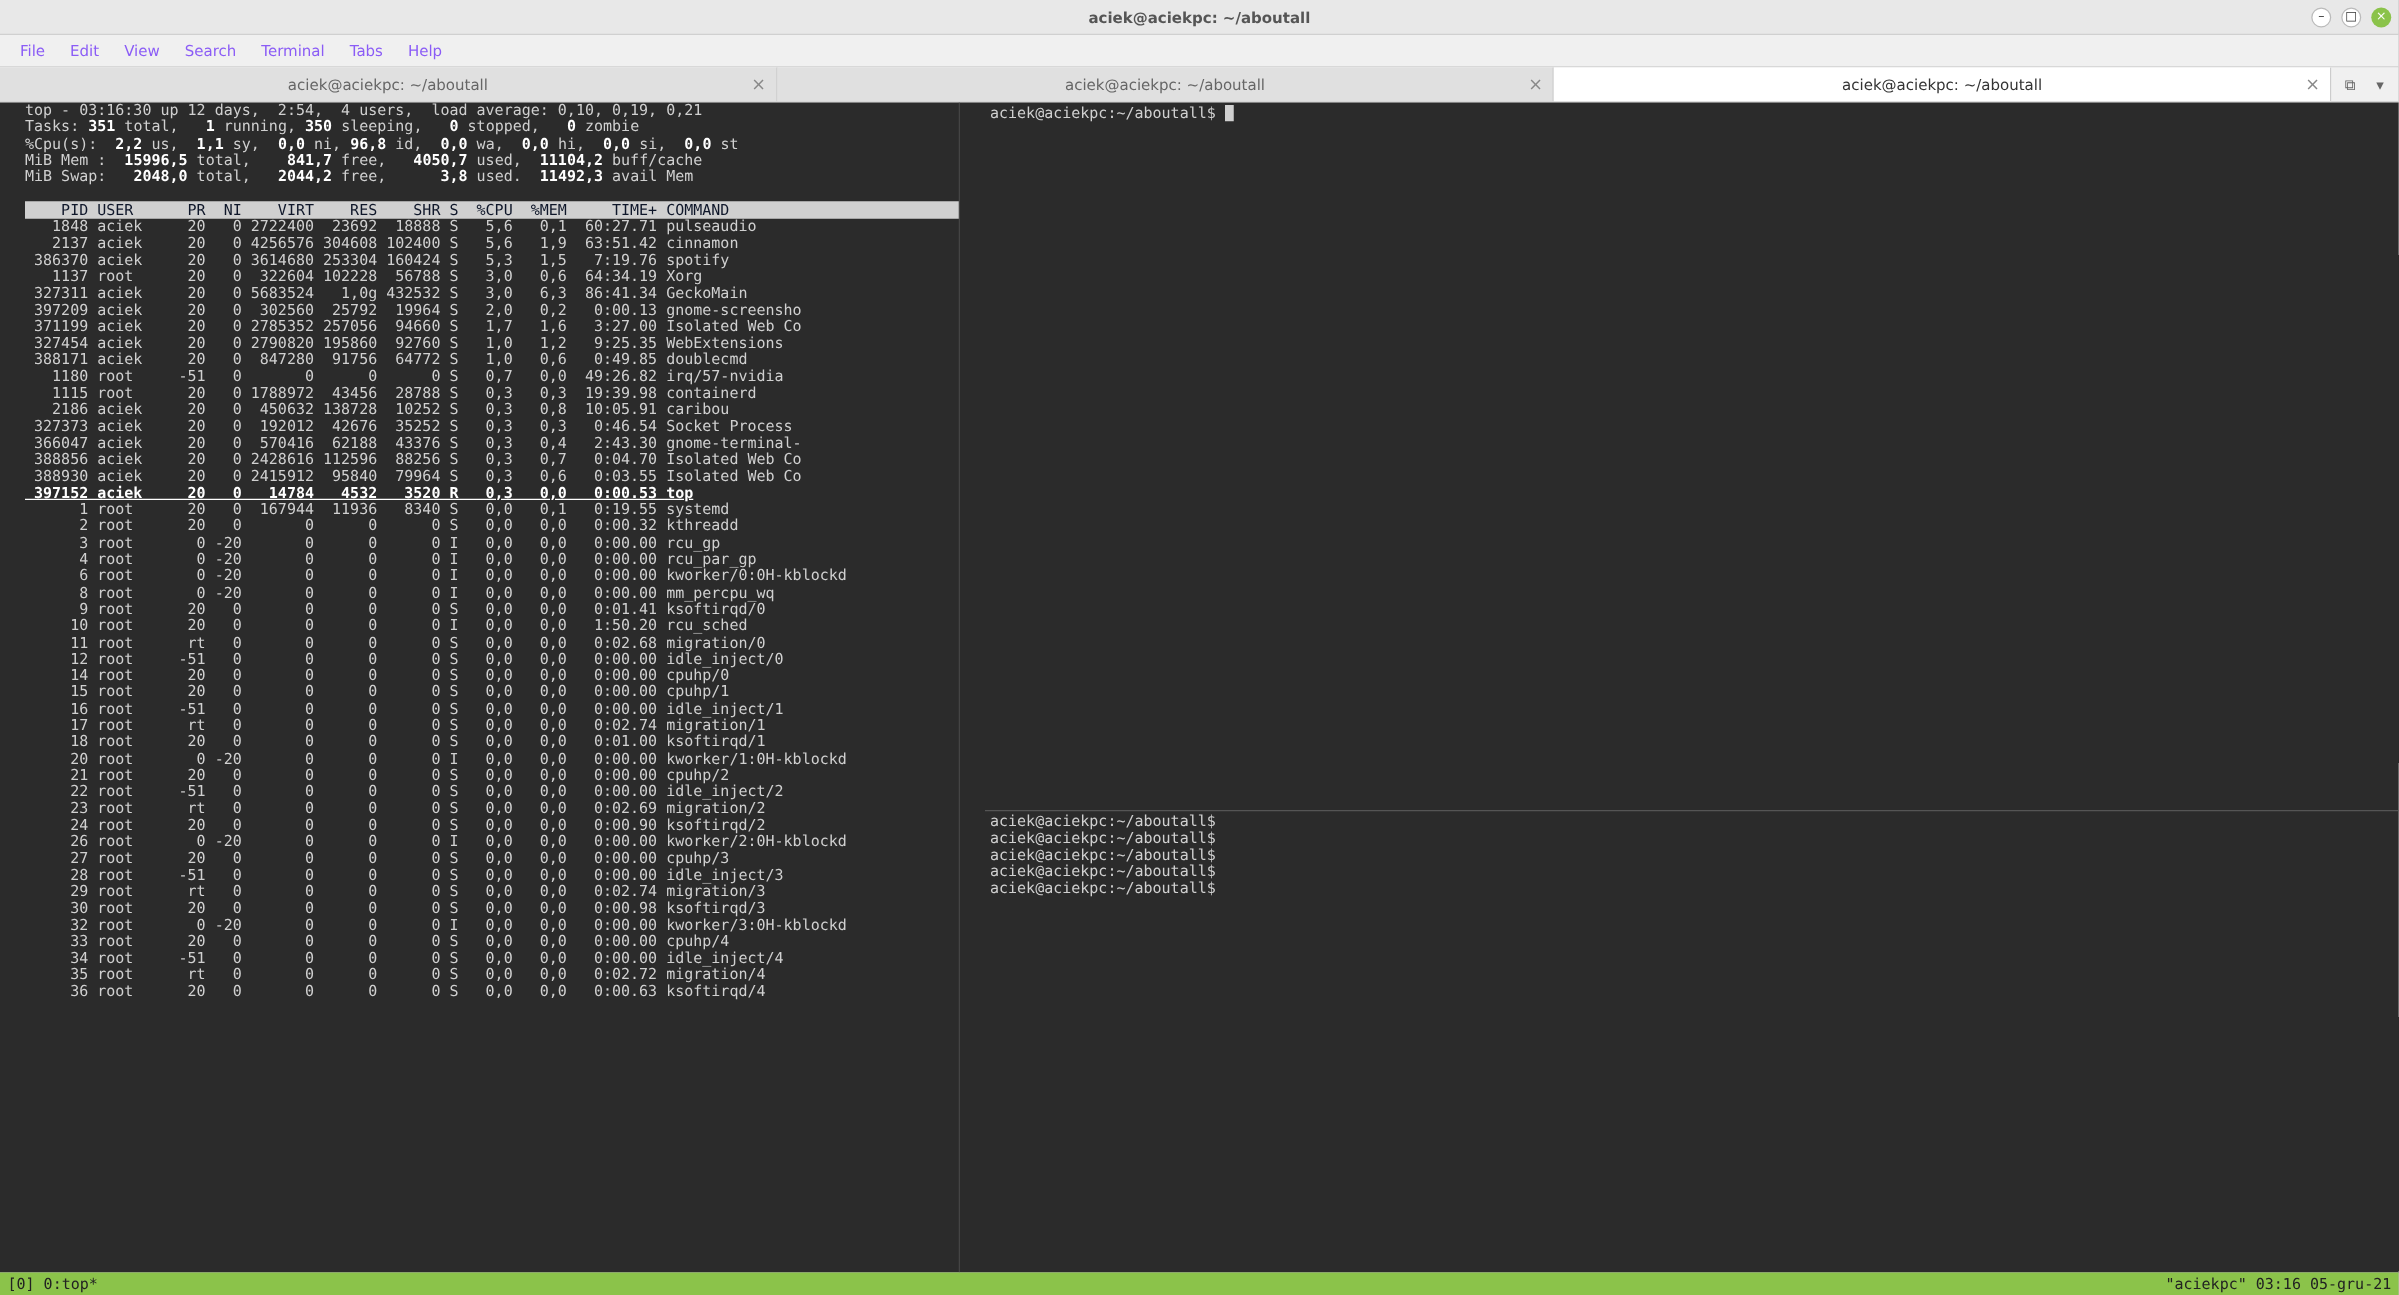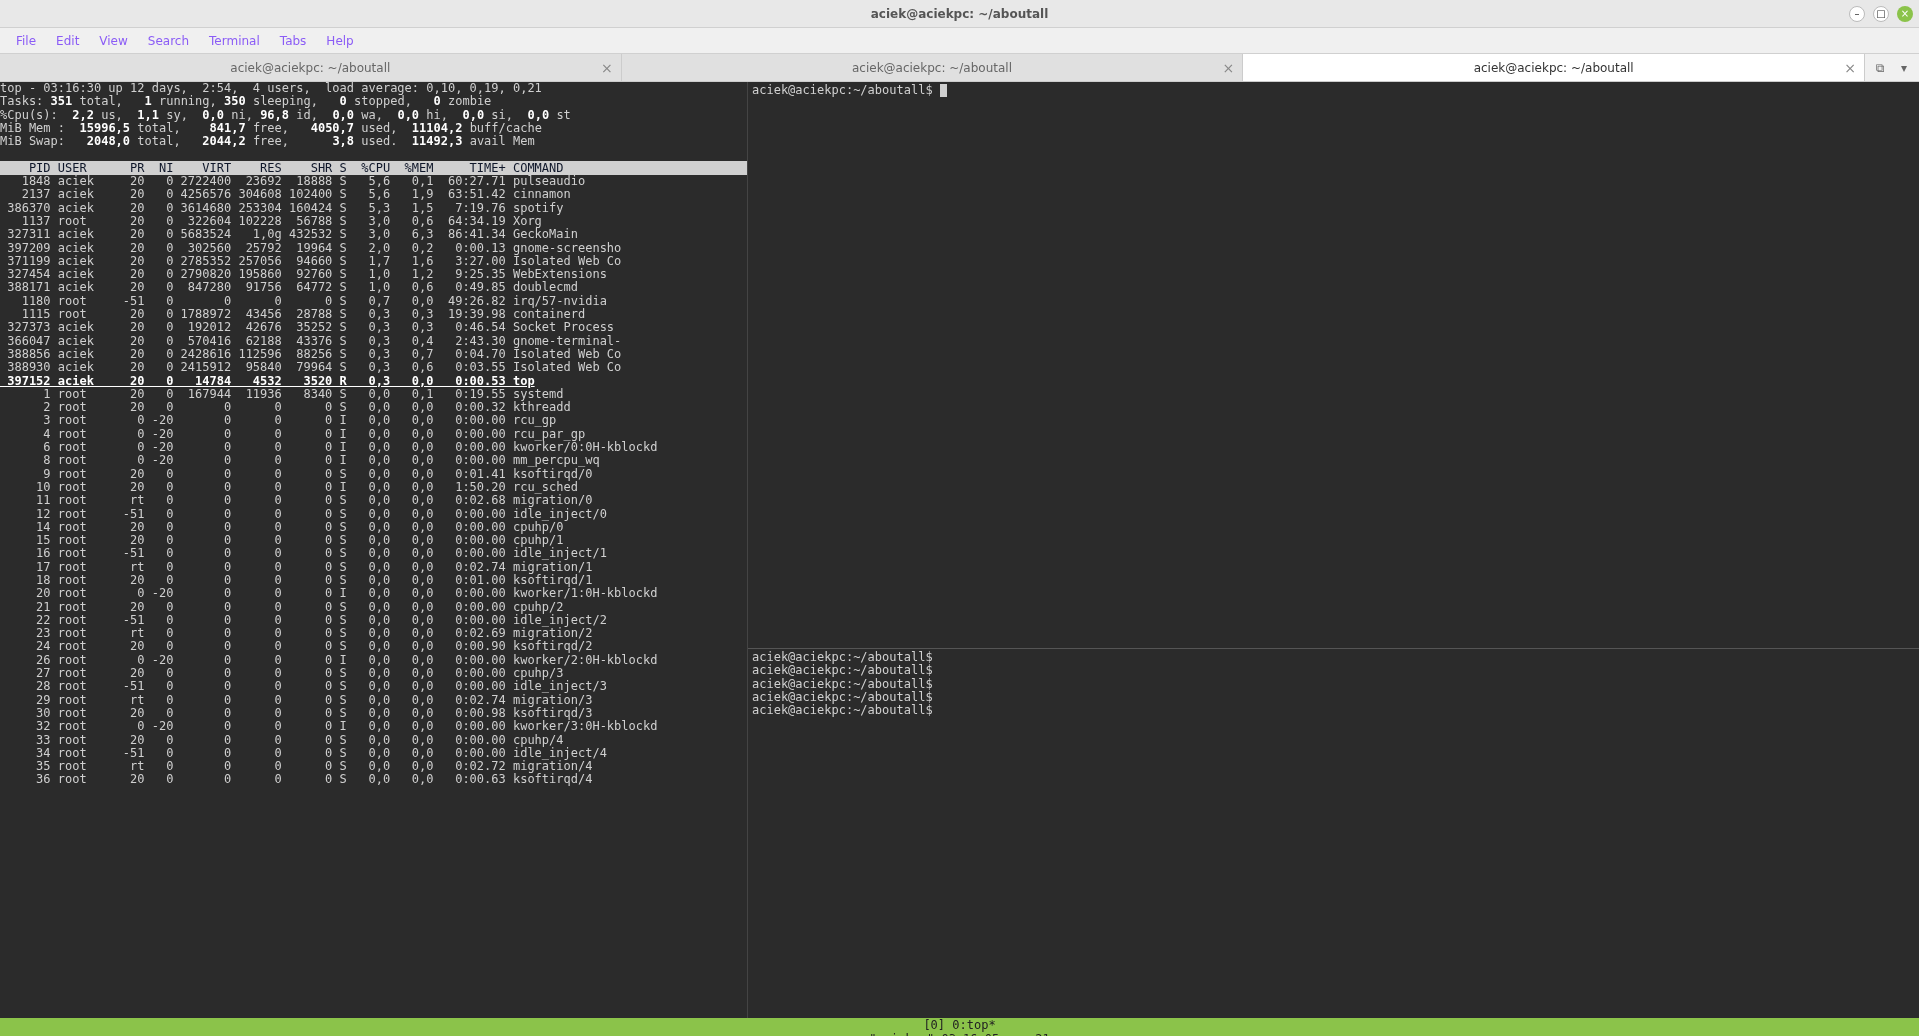--- a/index.html
+++ b/index.html
@@ -13,30 +13,30 @@
 .wctl-close { background:#8bc34a; color:#fff; }
 .menubar { background:#f0f0f0; height:26px; display:flex; align-items:center; padding:0 8px; gap:4px; border-bottom:1px solid #d0d0d0; }
 .menubar-item { padding:4px 8px; cursor:pointer; color:#8b5cf6; }
 .tabbar { background:#f0f0f0; height:28px; display:flex; align-items:stretch; border-bottom:1px solid #ccc; }
 .tab { flex:1; display:flex; align-items:center; justify-content:center; position:relative; border-right:1px solid #ccc; background:#e0e0e0; color:#666; cursor:pointer; }
 .tab.active { background:#fff; color:#333; }
 .tab-close { position:absolute; right:8px; font-size:14px; color:#888; cursor:pointer; }
 .tab-controls { display:flex; align-items:center; padding:0 6px; gap:6px; }
 .tabctl { width:18px; height:18px; display:flex; align-items:center; justify-content:center; cursor:pointer; color:#666; }
 .workspace { flex:1; display:flex; background:#2b2b2b; overflow:hidden; }
-.pane { font-family:"DejaVu Sans Mono",monospace; font-size:12px; line-height:13.3px; color:#d0d0d0; overflow:hidden; }
+.pane { font-family:"DejaVu Sans Mono",monospace; font-size:12px; line-height:13.3px; color:#d0d0d0; overflow:hidden;margin-left:20px; }
 .pane-left { width:748px; border-right:1px solid #444; }
 .pane-rt { flex:1; display:flex; flex-direction:column; }
 .pane-rtop { flex:1; padding:2px 4px; }
 .pane-rbot { height:370px; border-top:1px solid #555; padding:2px 4px; margin-top:0; }
 .term-line { white-space:pre; }
 .bold { font-weight:bold; color:#fff; }
 .header-inv { background:#d0d0d0; color:#0f172a; font-weight:normal; }
 .top-hl { font-weight:bold; color:#fff;text-decoration:underline; }
-.statusbar { height:18px; background:#8bc34a; color:#222; font-family:"DejaVu Sans Mono",monospace; font-size:12px; display:flex; align-items:center; padding:0 6px; justify-content:space-between;flex-direction:column; }
+.statusbar { height:18px; background:#8bc34a; color:#222; font-family:"DejaVu Sans Mono",monospace; font-size:12px; display:flex; align-items:center; padding:0 6px; justify-content:space-between; }
 .sb-left { }
 .sb-right { }
 .prompt { color:#d0d0d0; }
 .cursor { background:#d0d0d0; color:#2b2b2b; display:inline-block; width:7px; }
 </style>
 </head>
 <body>
 
 <div class="titlebar">
   <span class="titlebar-title">aciek@aciekpc: ~/aboutall</span>
@@ -89,20 +89,21 @@
       <div class="term-line">   2137 aciek     20   0 4256576 304608 102400 S   5,6   1,9  63:51.42 cinnamon</div>
       <div class="term-line"> 386370 aciek     20   0 3614680 253304 160424 S   5,3   1,5   7:19.76 spotify</div>
       <div class="term-line">   1137 root      20   0  322604 102228  56788 S   3,0   0,6  64:34.19 Xorg</div>
       <div class="term-line"> 327311 aciek     20   0 5683524   1,0g 432532 S   3,0   6,3  86:41.34 GeckoMain</div>
       <div class="term-line"> 397209 aciek     20   0  302560  25792  19964 S   2,0   0,2   0:00.13 gnome-screensho</div>
       <div class="term-line"> 371199 aciek     20   0 2785352 257056  94660 S   1,7   1,6   3:27.00 Isolated Web Co</div>
       <div class="term-line"> 327454 aciek     20   0 2790820 195860  92760 S   1,0   1,2   9:25.35 WebExtensions</div>
       <div class="term-line"> 388171 aciek     20   0  847280  91756  64772 S   1,0   0,6   0:49.85 doublecmd</div>
       <div class="term-line">   1180 root     -51   0       0      0      0 S   0,7   0,0  49:26.82 irq/57-nvidia</div>
       <div class="term-line">   1115 root      20   0 1788972  43456  28788 S   0,3   0,3  19:39.98 containerd</div>
+      <div class="term-line">   2186 aciek     20   0  450632 138728  10252 S   0,3   0,8  10:05.91 caribou</div>
       <div class="term-line"> 327373 aciek     20   0  192012  42676  35252 S   0,3   0,3   0:46.54 Socket Process</div>
       <div class="term-line"> 366047 aciek     20   0  570416  62188  43376 S   0,3   0,4   2:43.30 gnome-terminal-</div>
       <div class="term-line"> 388856 aciek     20   0 2428616 112596  88256 S   0,3   0,7   0:04.70 Isolated Web Co</div>
       <div class="term-line"> 388930 aciek     20   0 2415912  95840  79964 S   0,3   0,6   0:03.55 Isolated Web Co</div>
       <div class="term-line top-hl"> 397152 aciek     20   0   14784   4532   3520 R   0,3   0,0   0:00.53 top</div>
       <div class="term-line">      1 root      20   0  167944  11936   8340 S   0,0   0,1   0:19.55 systemd</div>
       <div class="term-line">      2 root      20   0       0      0      0 S   0,0   0,0   0:00.32 kthreadd</div>
       <div class="term-line">      3 root       0 -20       0      0      0 I   0,0   0,0   0:00.00 rcu_gp</div>
       <div class="term-line">      4 root       0 -20       0      0      0 I   0,0   0,0   0:00.00 rcu_par_gp</div>
       <div class="term-line">      6 root       0 -20       0      0      0 I   0,0   0,0   0:00.00 kworker/0:0H-kblockd</div>

